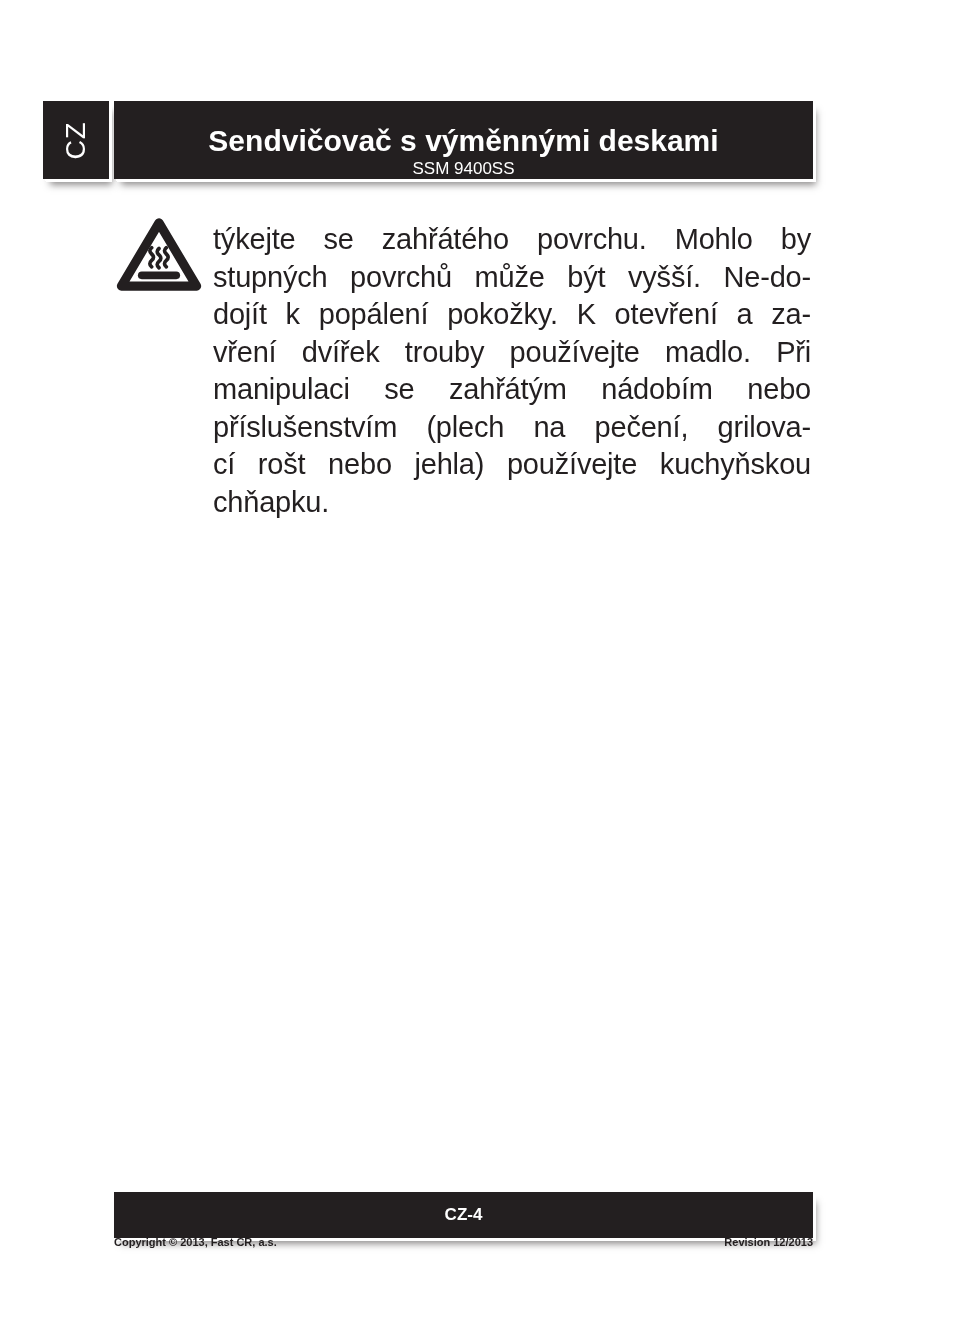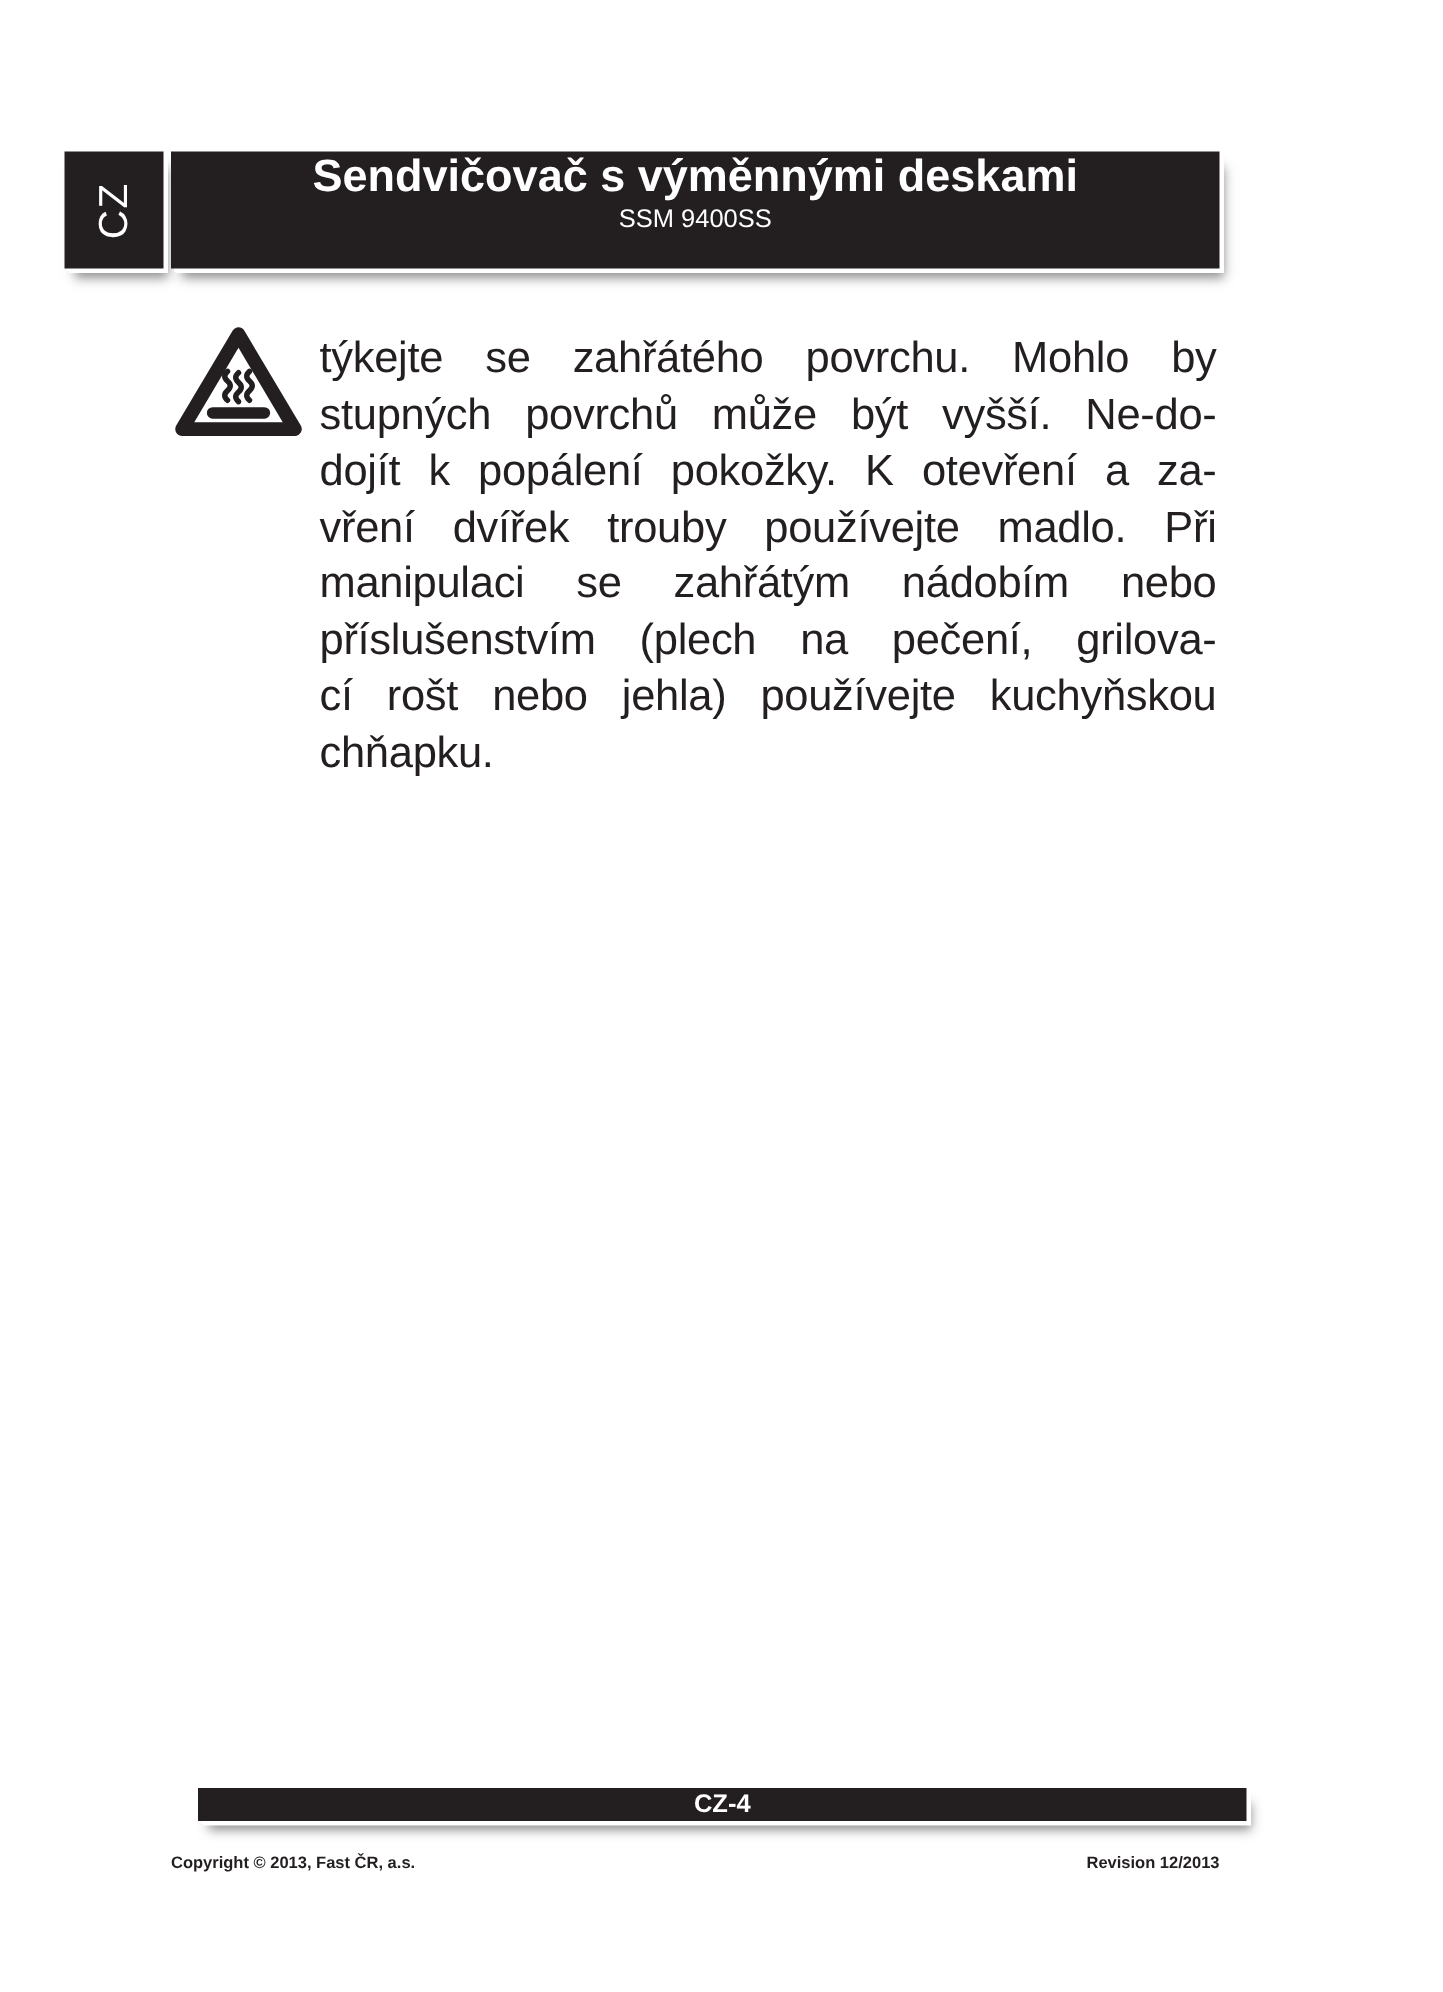--- a/index.html
+++ b/index.html
@@ -24,21 +24,21 @@
     width: 66px; height: 78px;
     display: flex; align-items: center; justify-content: center;
   }
   .cz-tab span {
     transform: rotate(-90deg);
     font-size: 27px; font-weight: 400; letter-spacing: 1px;
   }
   .title-bar {
     position: absolute; left: 114px; top: 101px;
     width: 699px; height: 78px;
-    display: flex; flex-direction: column; align-items: center; justify-content: flex-start;
+    display: flex; flex-direction: column; align-items: center; justify-content: flex-end;
     text-align: center;
   }
   .title-bar .title { font-size: 30px; font-weight: 700; line-height: 34px; }
   .title-bar .subtitle { font-size: 17px; font-weight: 400; line-height: 21px; }
 
   
   .warning-icon {
     position: absolute; left: 115px; top: 215px;
     width: 88px; height: 78px; color: #231f20;
   }
@@ -50,22 +50,22 @@
   }
   .warning-text .line {
     font-size: 29px; line-height: 37.5px; letter-spacing: -0.2px;
     text-align: justify; text-align-last: justify;
     white-space: normal;
   }
   .warning-text .line.last { text-align: center; text-align-last: left; }
 
   
   .page-bar {
-    position: absolute; left: 132px; top: 1192px;
-    width: 699px; height: 22px;
+    position: absolute; left: 114px; top: 1192px;
+    width: 699px; height: 46px;
     display: flex; align-items: center; justify-content: center;
     font-size: 17px; font-weight: 700;
   }
   .meta-row {
     position: absolute; left: 114px; top: 1236px; width: 699px;
     display: flex; justify-content: space-between;
     font-size: 11px; font-weight: 700; color: #231f20;
   }
 </style>
 </head>

